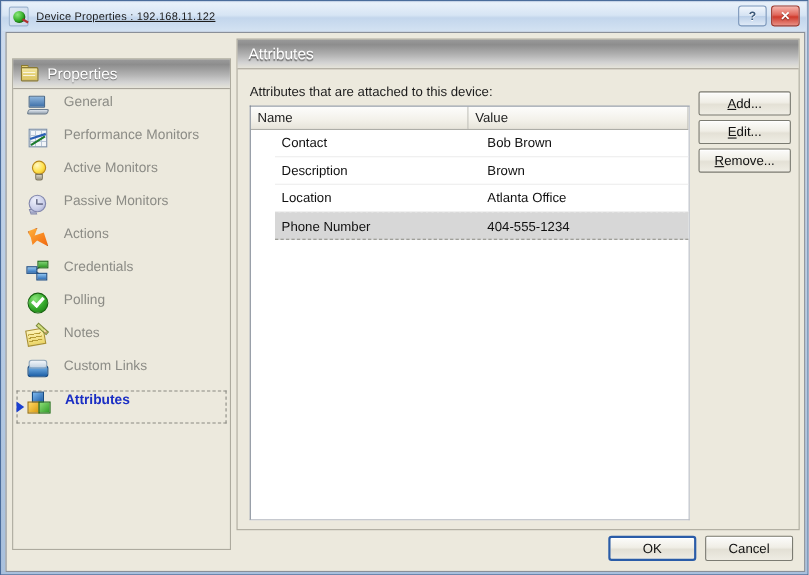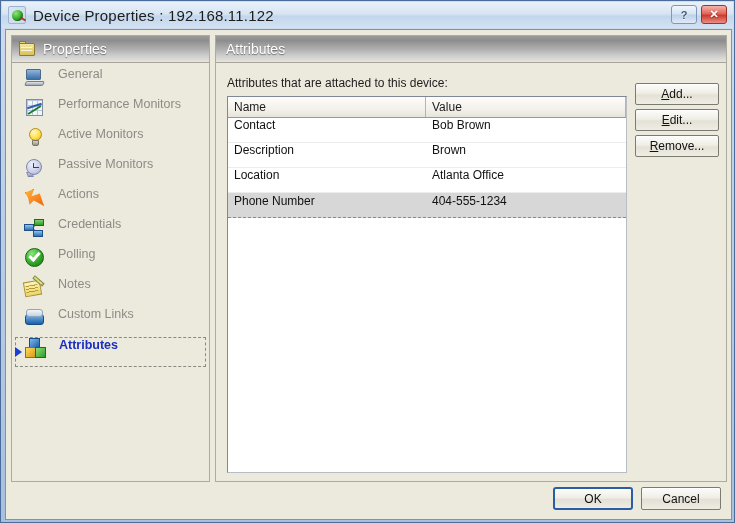--- a/index.html
+++ b/index.html
@@ -49,24 +49,25 @@
   }
   #title-icon .stick {
     position: absolute;
     left: 11px; top: 11px;
     width: 6px; height: 2px;
     background: #b03030;
     transform: rotate(30deg);
   }
   #title-text {
     margin-left: 7px;
-    font-size: 15px;
+    font-size: 10px;
     color: #1c1c1c;
     letter-spacing: .2px;
     white-space: nowrap;
+    text-decoration: underline;
   }
   #title-buttons {
     position: absolute;
     right: 6px; top: 3px;
     display: flex;
     gap: 4px;
   }
   .tbtn {
     width: 26px; height: 19px;
     border-radius: 3px;
@@ -95,21 +96,21 @@
     position: absolute;
     left: 4px; top: 28px;
     width: 727px; height: 491px;
     background: #ece9dd;
     border: 1px solid #8a8f98;
   }
 
   
   #sidebar {
     position: absolute;
-    left: 5px; top: 5px;
+    left: 5px; top: 23px;
     width: 199px; height: 447px;
     background: #ece9dd;
     border: 1px solid #adaa9e;
   }
   #sidebar-header {
     height: 27px;
     background: linear-gradient(to bottom, #9a9a9a 0%, #8d8d8d 18%, #b4b4b4 55%, #d2d2d2 80%, #e6e4da 100%);
     display: flex;
     align-items: center;
     border-bottom: 1px solid #a8a49a;
@@ -422,23 +423,24 @@
     padding-left: 6px;
     border-right: 1px solid #b5b5ad;
     background: linear-gradient(to bottom, #fdfdfc 0%, #f3f1ea 60%, #e7e4da 100%);
     cursor: default;
   }
   .lv-th.col-name { width: 198px; }
   .lv-th.col-value { width: 200px; }
   .lv-row {
     display: flex;
     height: 25px;
-    align-items: flex-start;
+    align-items: center;
     border-bottom: 1px solid #ededed;
     cursor: default;
+    margin-left: 22px;
   }
   .lv-row.selected {
     background: #d7d7d7;
     border-bottom: 1px dashed #8a8a82;
     border-top: 1px dashed #d7d7d7;
   }
   .lv-cell {
     font-size: 12px;
     color: #111;
     padding-left: 6px;

